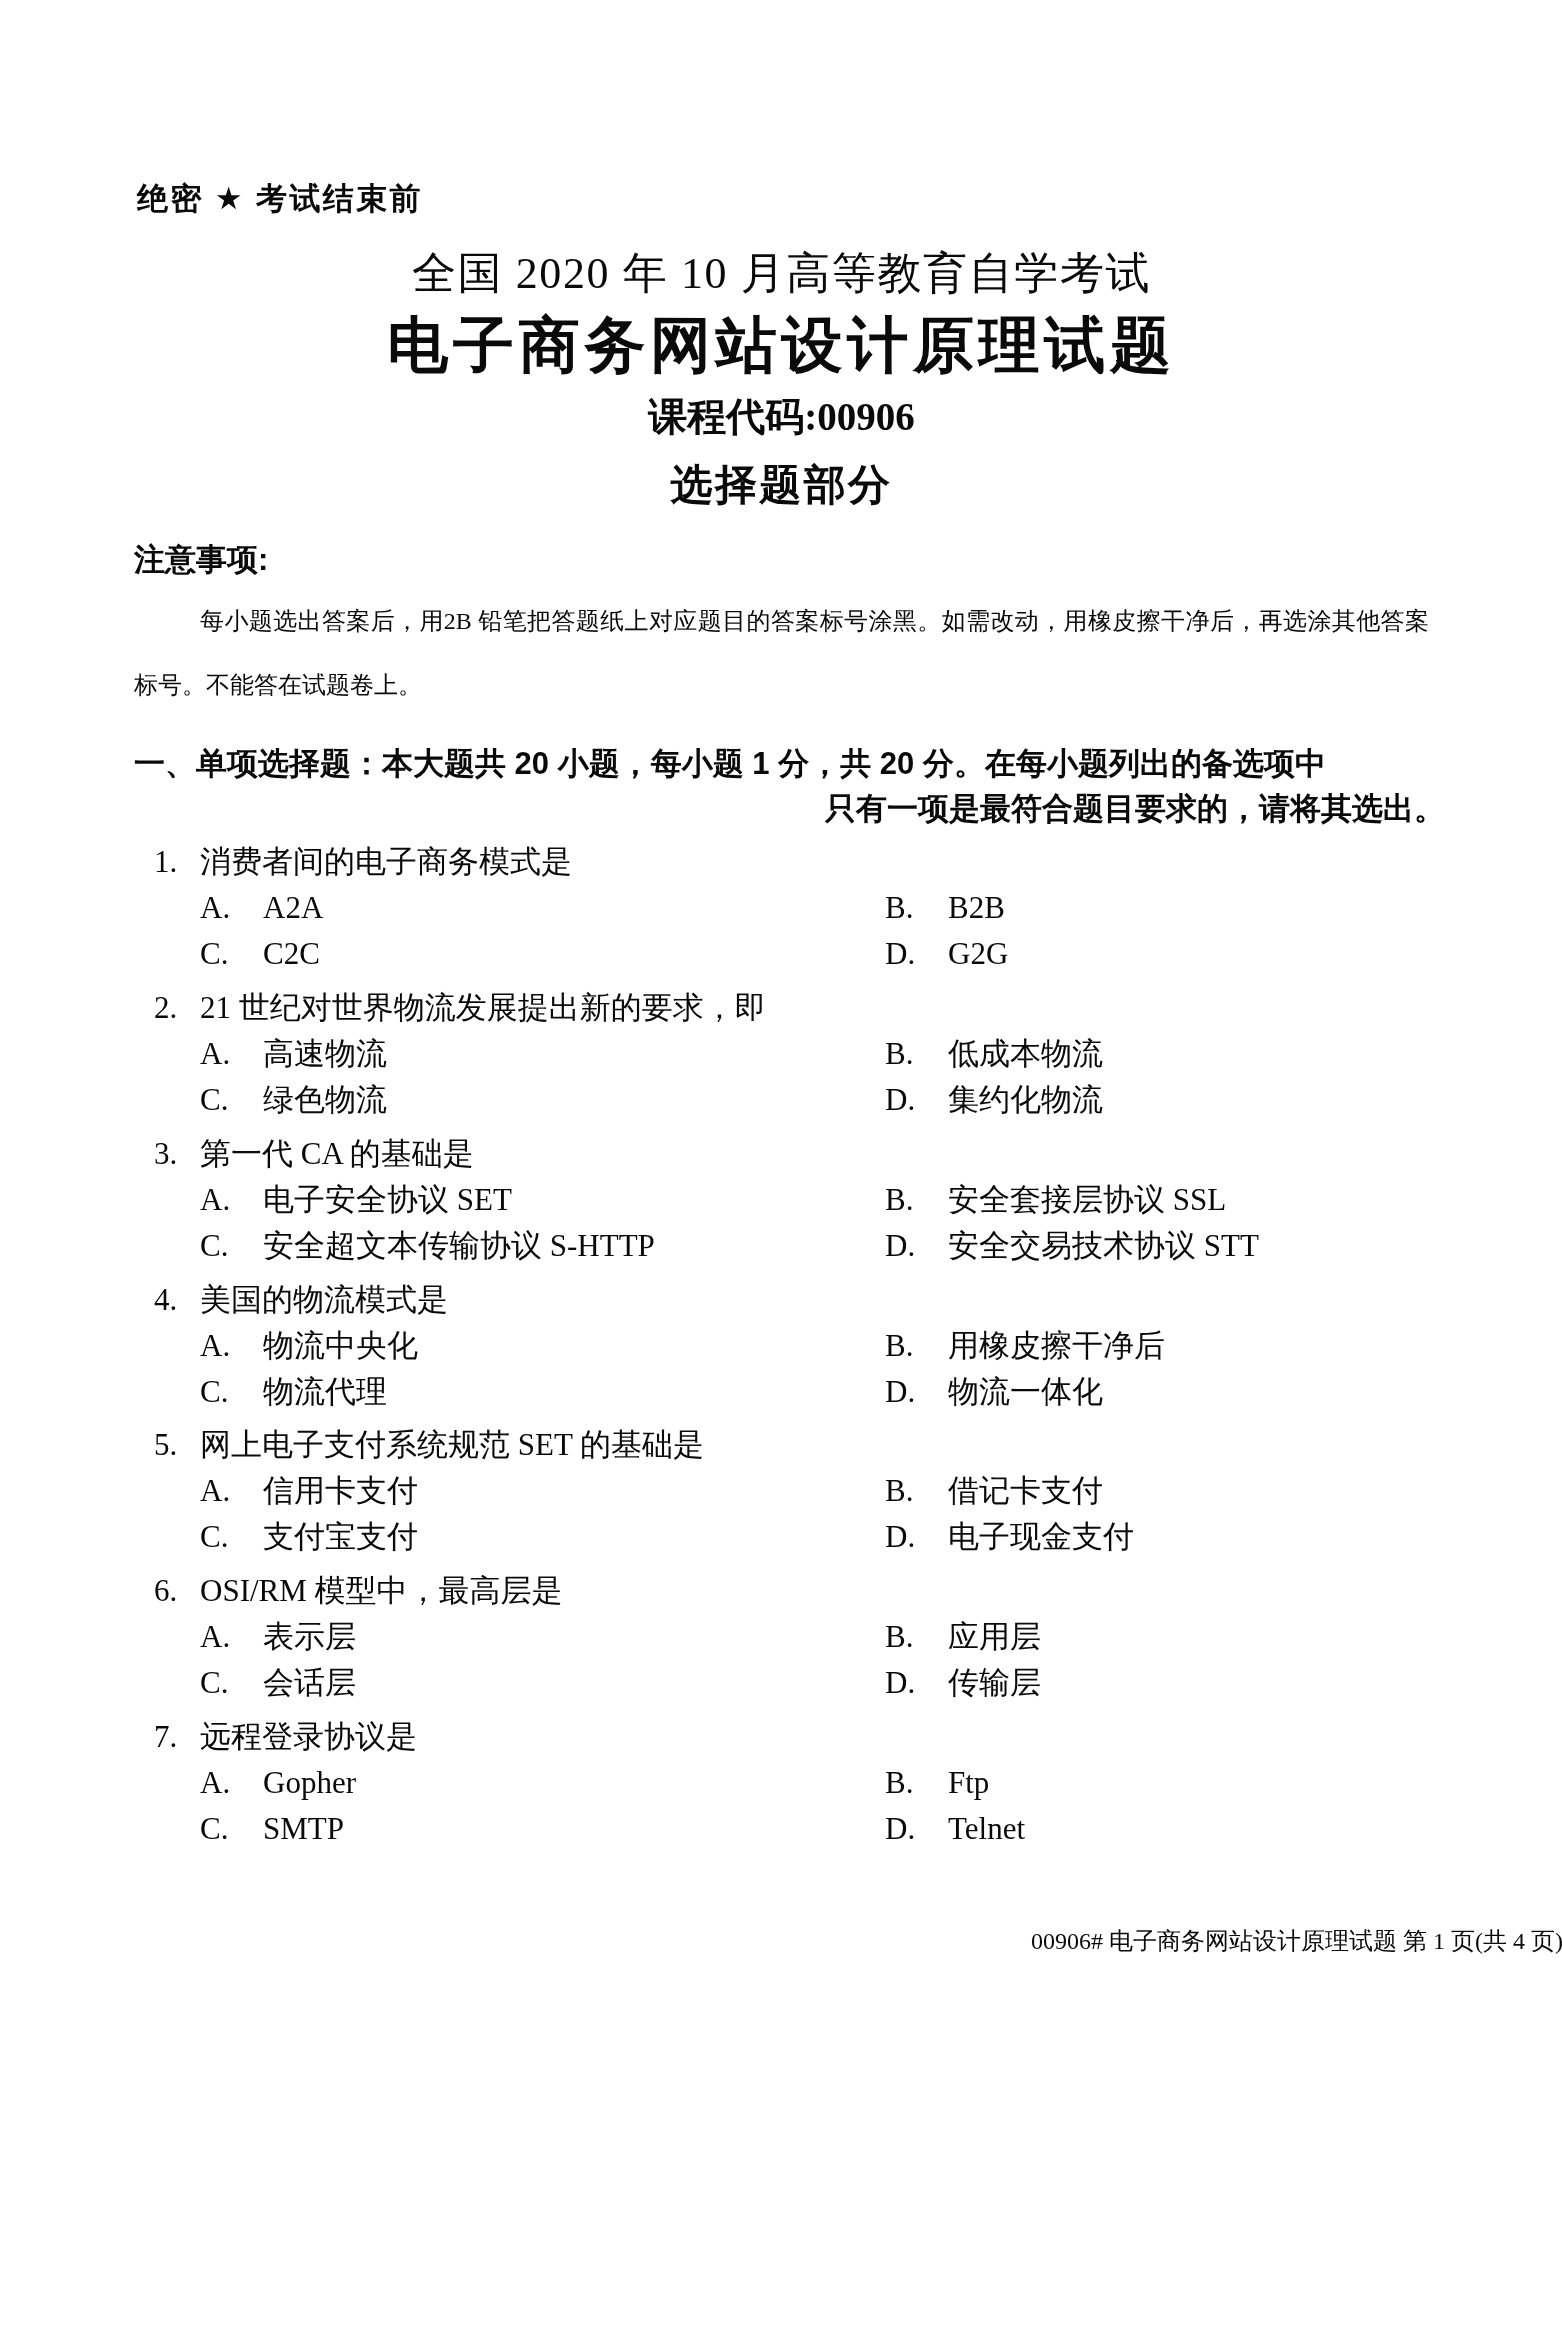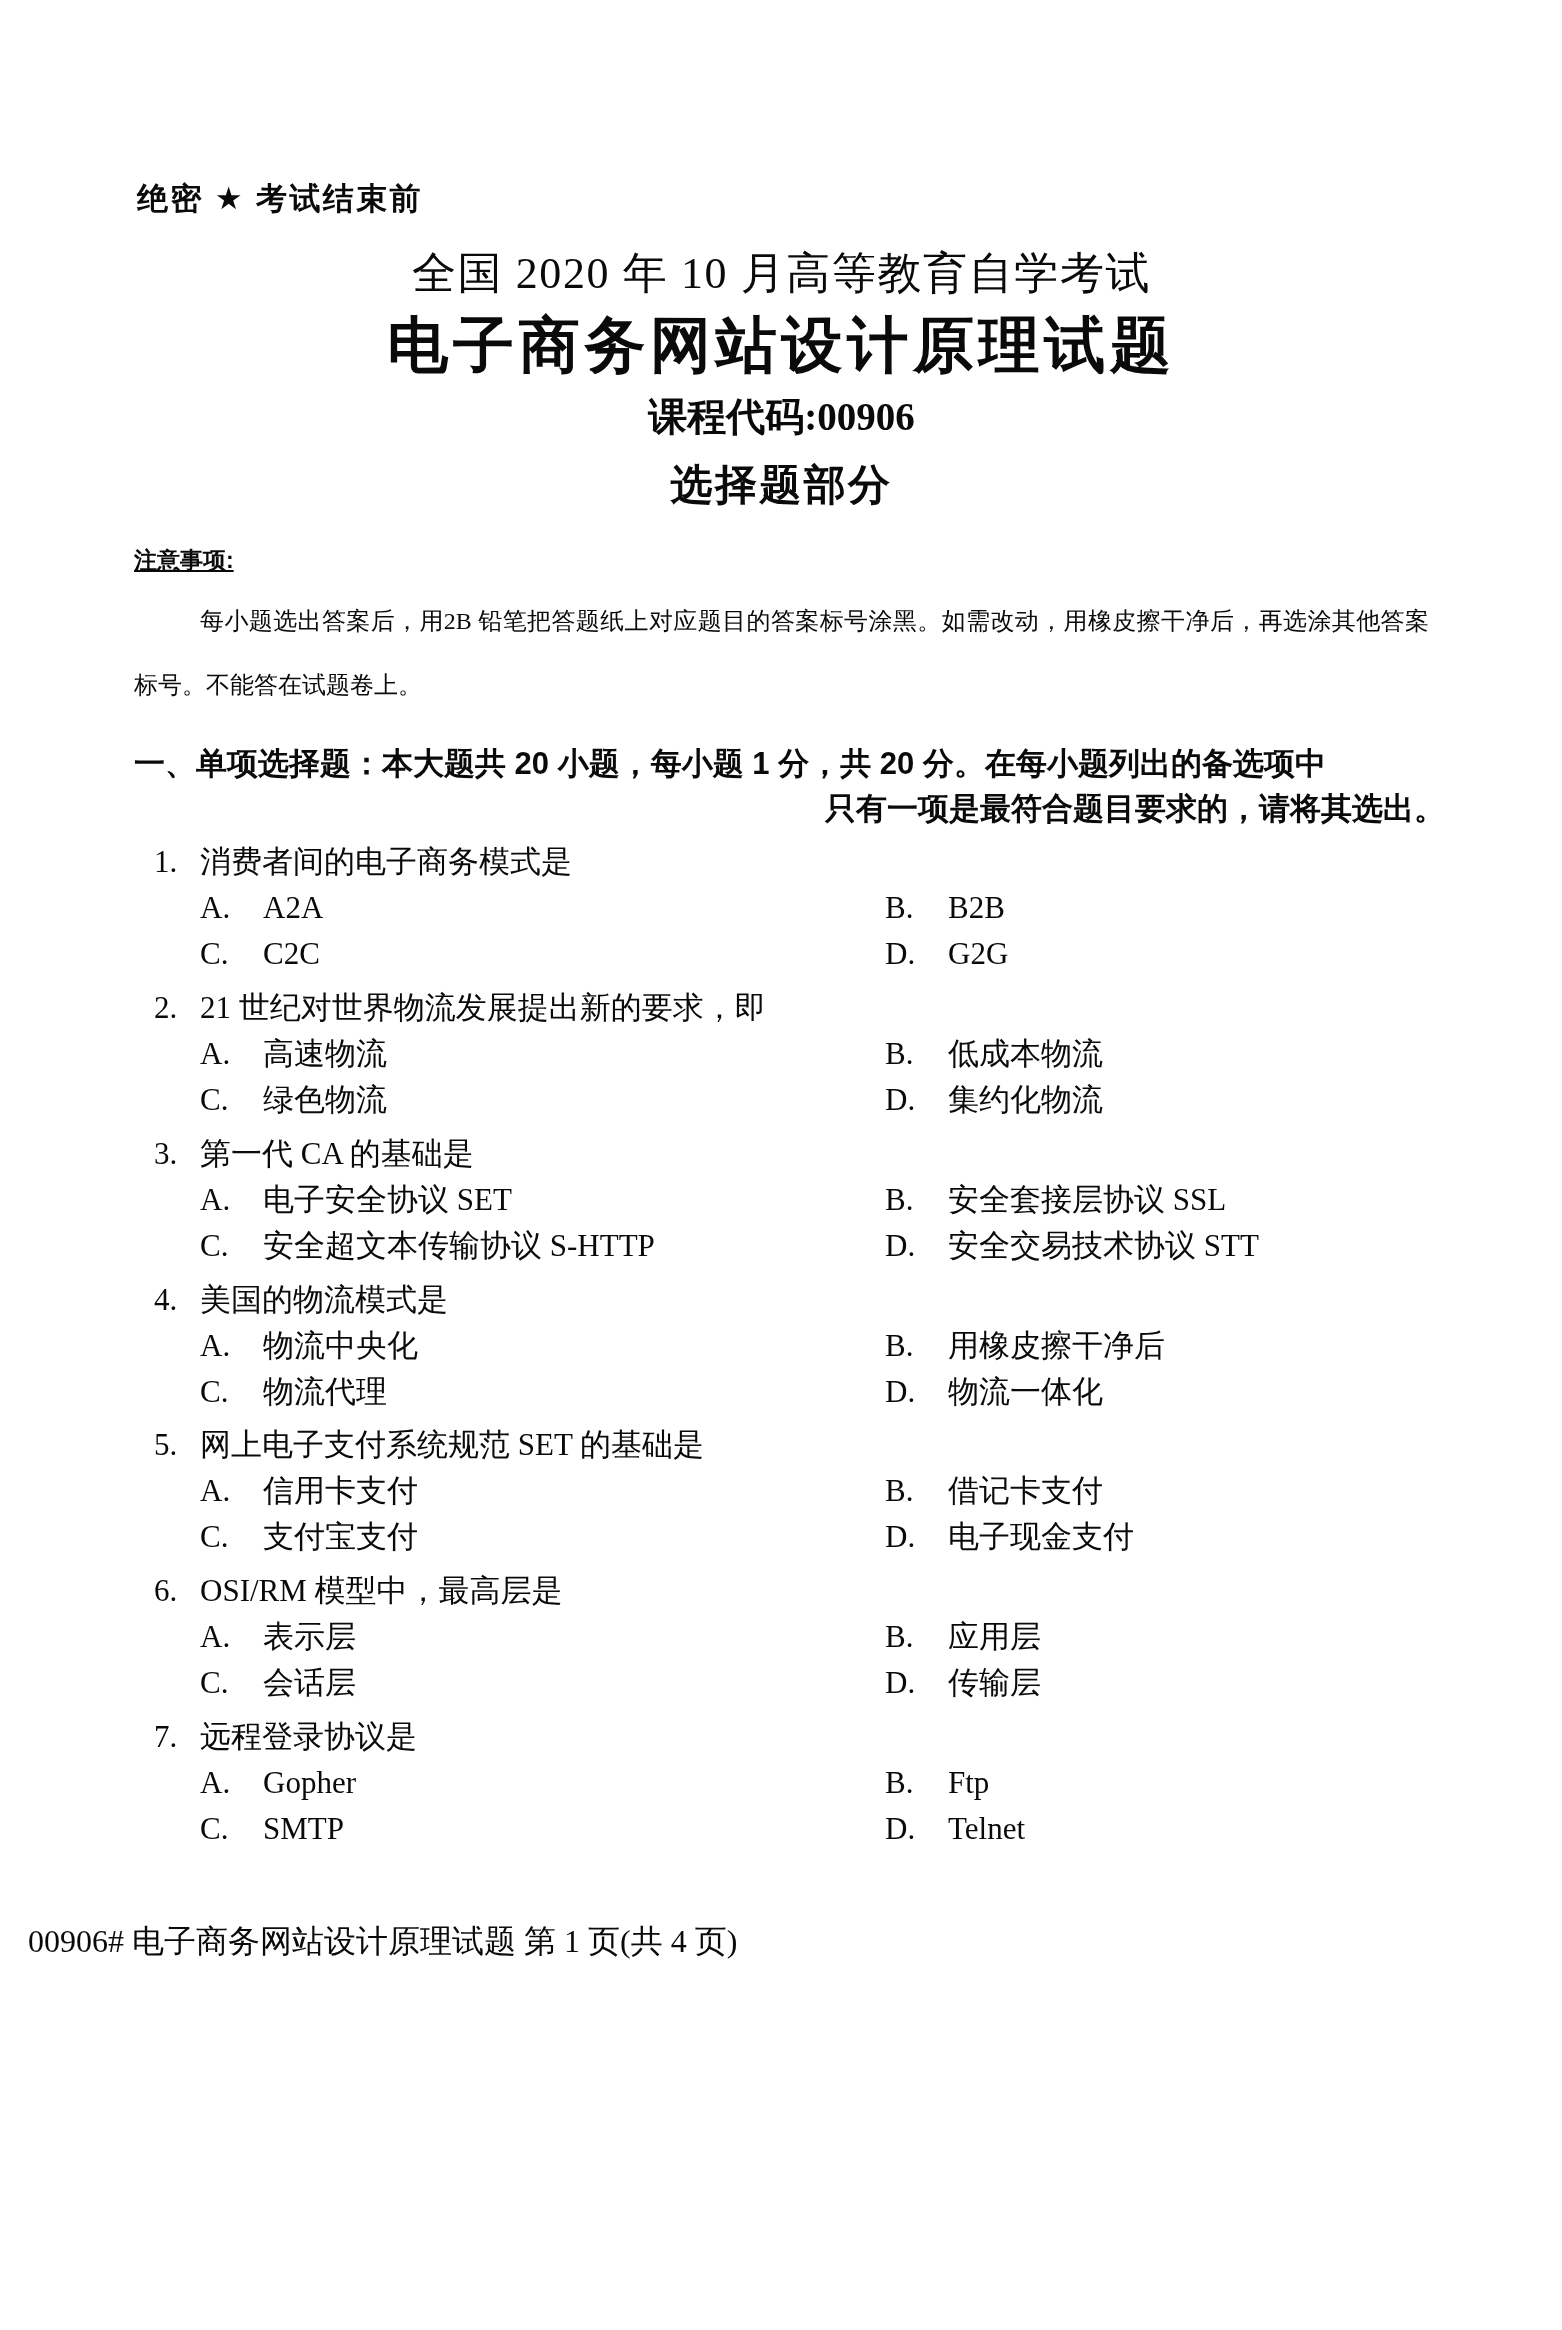--- a/index.html
+++ b/index.html
@@ -71,23 +71,22 @@
     font-family: "Liberation Sans", "DejaVu Sans", sans-serif;
     font-weight: 700;
     font-size: 42px;
     line-height: 49px;
     letter-spacing: 2.4px;
   }
   .notice-title {
     margin: 33px 0 0 134px;
     font-family: "Liberation Sans", "DejaVu Sans", sans-serif;
     font-weight: 700;
-    font-size: 23px;
+    font-size: 31px;
     line-height: 36px;
-    text-decoration: underline;
   }
   .notice-body {
     margin: 11px 134px 0 134px;
     font-size: 24px;
     line-height: 64px;
     text-indent: 66px;
     text-align: justify;
   }
   .part-heading {
     margin: 23.6px 118px 0 134px;
@@ -127,22 +126,22 @@
     font-size: 31px;
     line-height: 46px;
   }
   .opt-label {
     flex: none;
     width: 63px;
   }
   
   .page-footer {
     margin-top: 72px;
-    text-align: left;
-    font-size: 32px;
+    text-align: right;
+    font-size: 24px;
     line-height: 35px;
     padding-left: 28px;
   }
 </style>
 </head>
 <body>
 
 <div class="page">
 
   <div class="classification">绝密 ★ 考试结束前</div>

